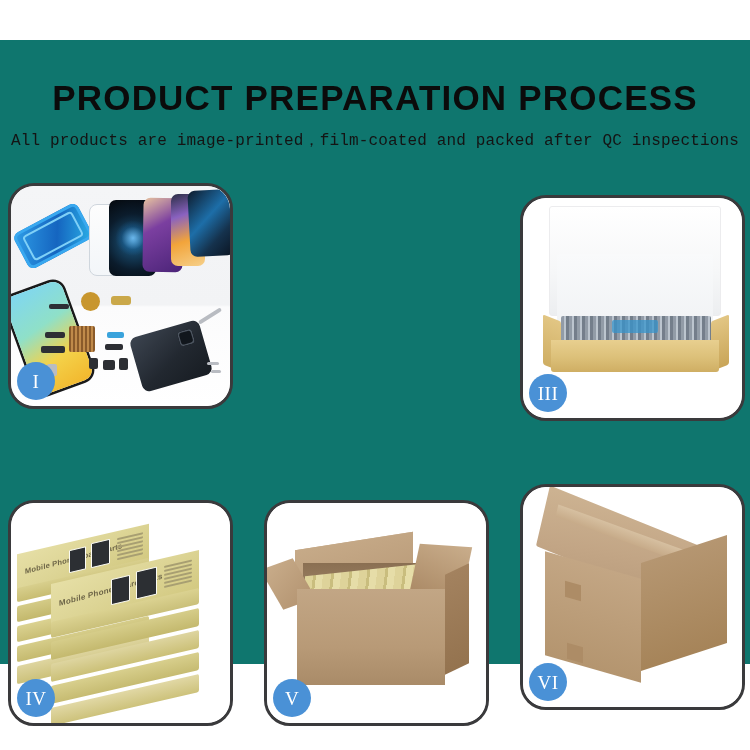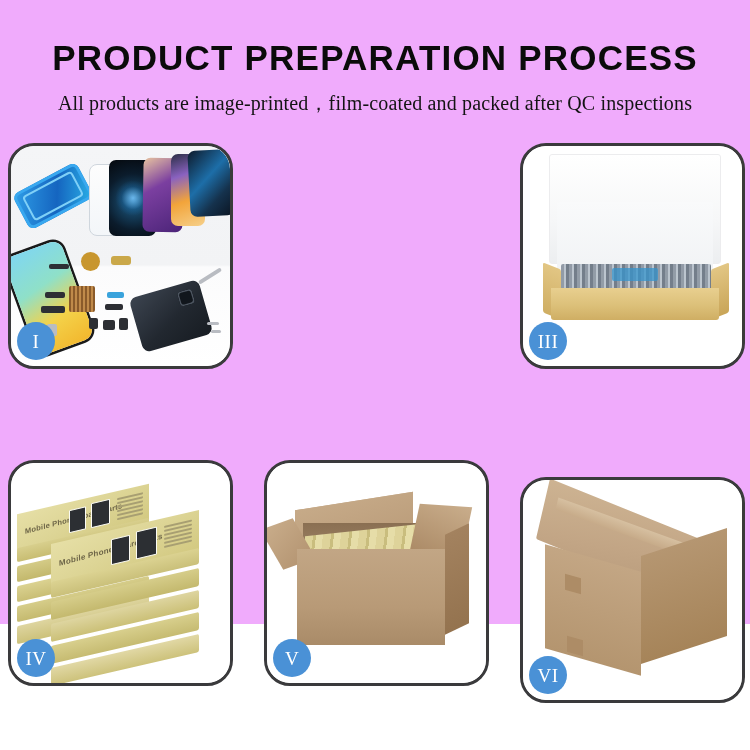--- a/index.html
+++ b/index.html
@@ -3,49 +3,49 @@
 <meta charset="utf-8">
 <title>Product Preparation Process</title>
 <style>
   * { box-sizing: border-box; margin: 0; padding: 0; }
   html, body {
     width: 750px; height: 750px;
     background: #ffffff;
     font-family: "Liberation Sans", sans-serif;
     overflow: hidden;
   }
-  .page { position: relative; width: 750px; height: 624px; background: #f0abfc; }
+  .page { position: relative; width: 750px; height: 624px; background: #0f766e; margin-top: 40px; }
 
   
   .header { position: absolute; left: 0; top: 0; width: 750px; text-align: center; }
   .title {
     font-family: "Liberation Sans", sans-serif;
     font-size: 35px; font-weight: 700; color: #0b0b0b;
     letter-spacing: 1.2px; line-height: 1;
     margin-top: 40px; white-space: nowrap;
   }
   .subtitle {
-    font-family: Liberation Serif, serif;
-    font-size: 20px; font-weight: 400; color: #141414;
+    font-family: Liberation Mono, monospace;
+    font-size: 16px; font-weight: 400; color: #141414;
     letter-spacing: .15px; margin-top: 15px; white-space: nowrap;
   }
 
   
   .grid { position: absolute; left: 8px; top: 143px; width: 734px; height: 543px; }
   .panel {
     position: absolute; width: 225px; height: 226px;
     border: 3.5px solid #3a3a3c; border-radius: 26px;
     background: #ffffff; overflow: hidden;
   }
   .p1 { left: 0px;   top: 0px;   }
   .p2 { left: 256px; top: 0px;   }
-  .p3 { left: 512px; top: 0px;   }
+  .p3 { left: 512px; top: 12px;   }
   .p4 { left: 0px;   top: 317px; }
   .p5 { left: 256px; top: 317px; }
-  .p6 { left: 512px; top: 334px; }
+  .p6 { left: 512px; top: 301px; }
 
   .photo { position: absolute; inset: 0; overflow: hidden; border-radius: 23px; }
 
   
   .badge {
     position: absolute; left: 6px; bottom: 6px;
     width: 38px; height: 38px; border-radius: 50%;
     background: #4a91d6;
     display: flex; align-items: center; justify-content: center;
     color: #ffffff; font-family: "Liberation Serif", serif;

